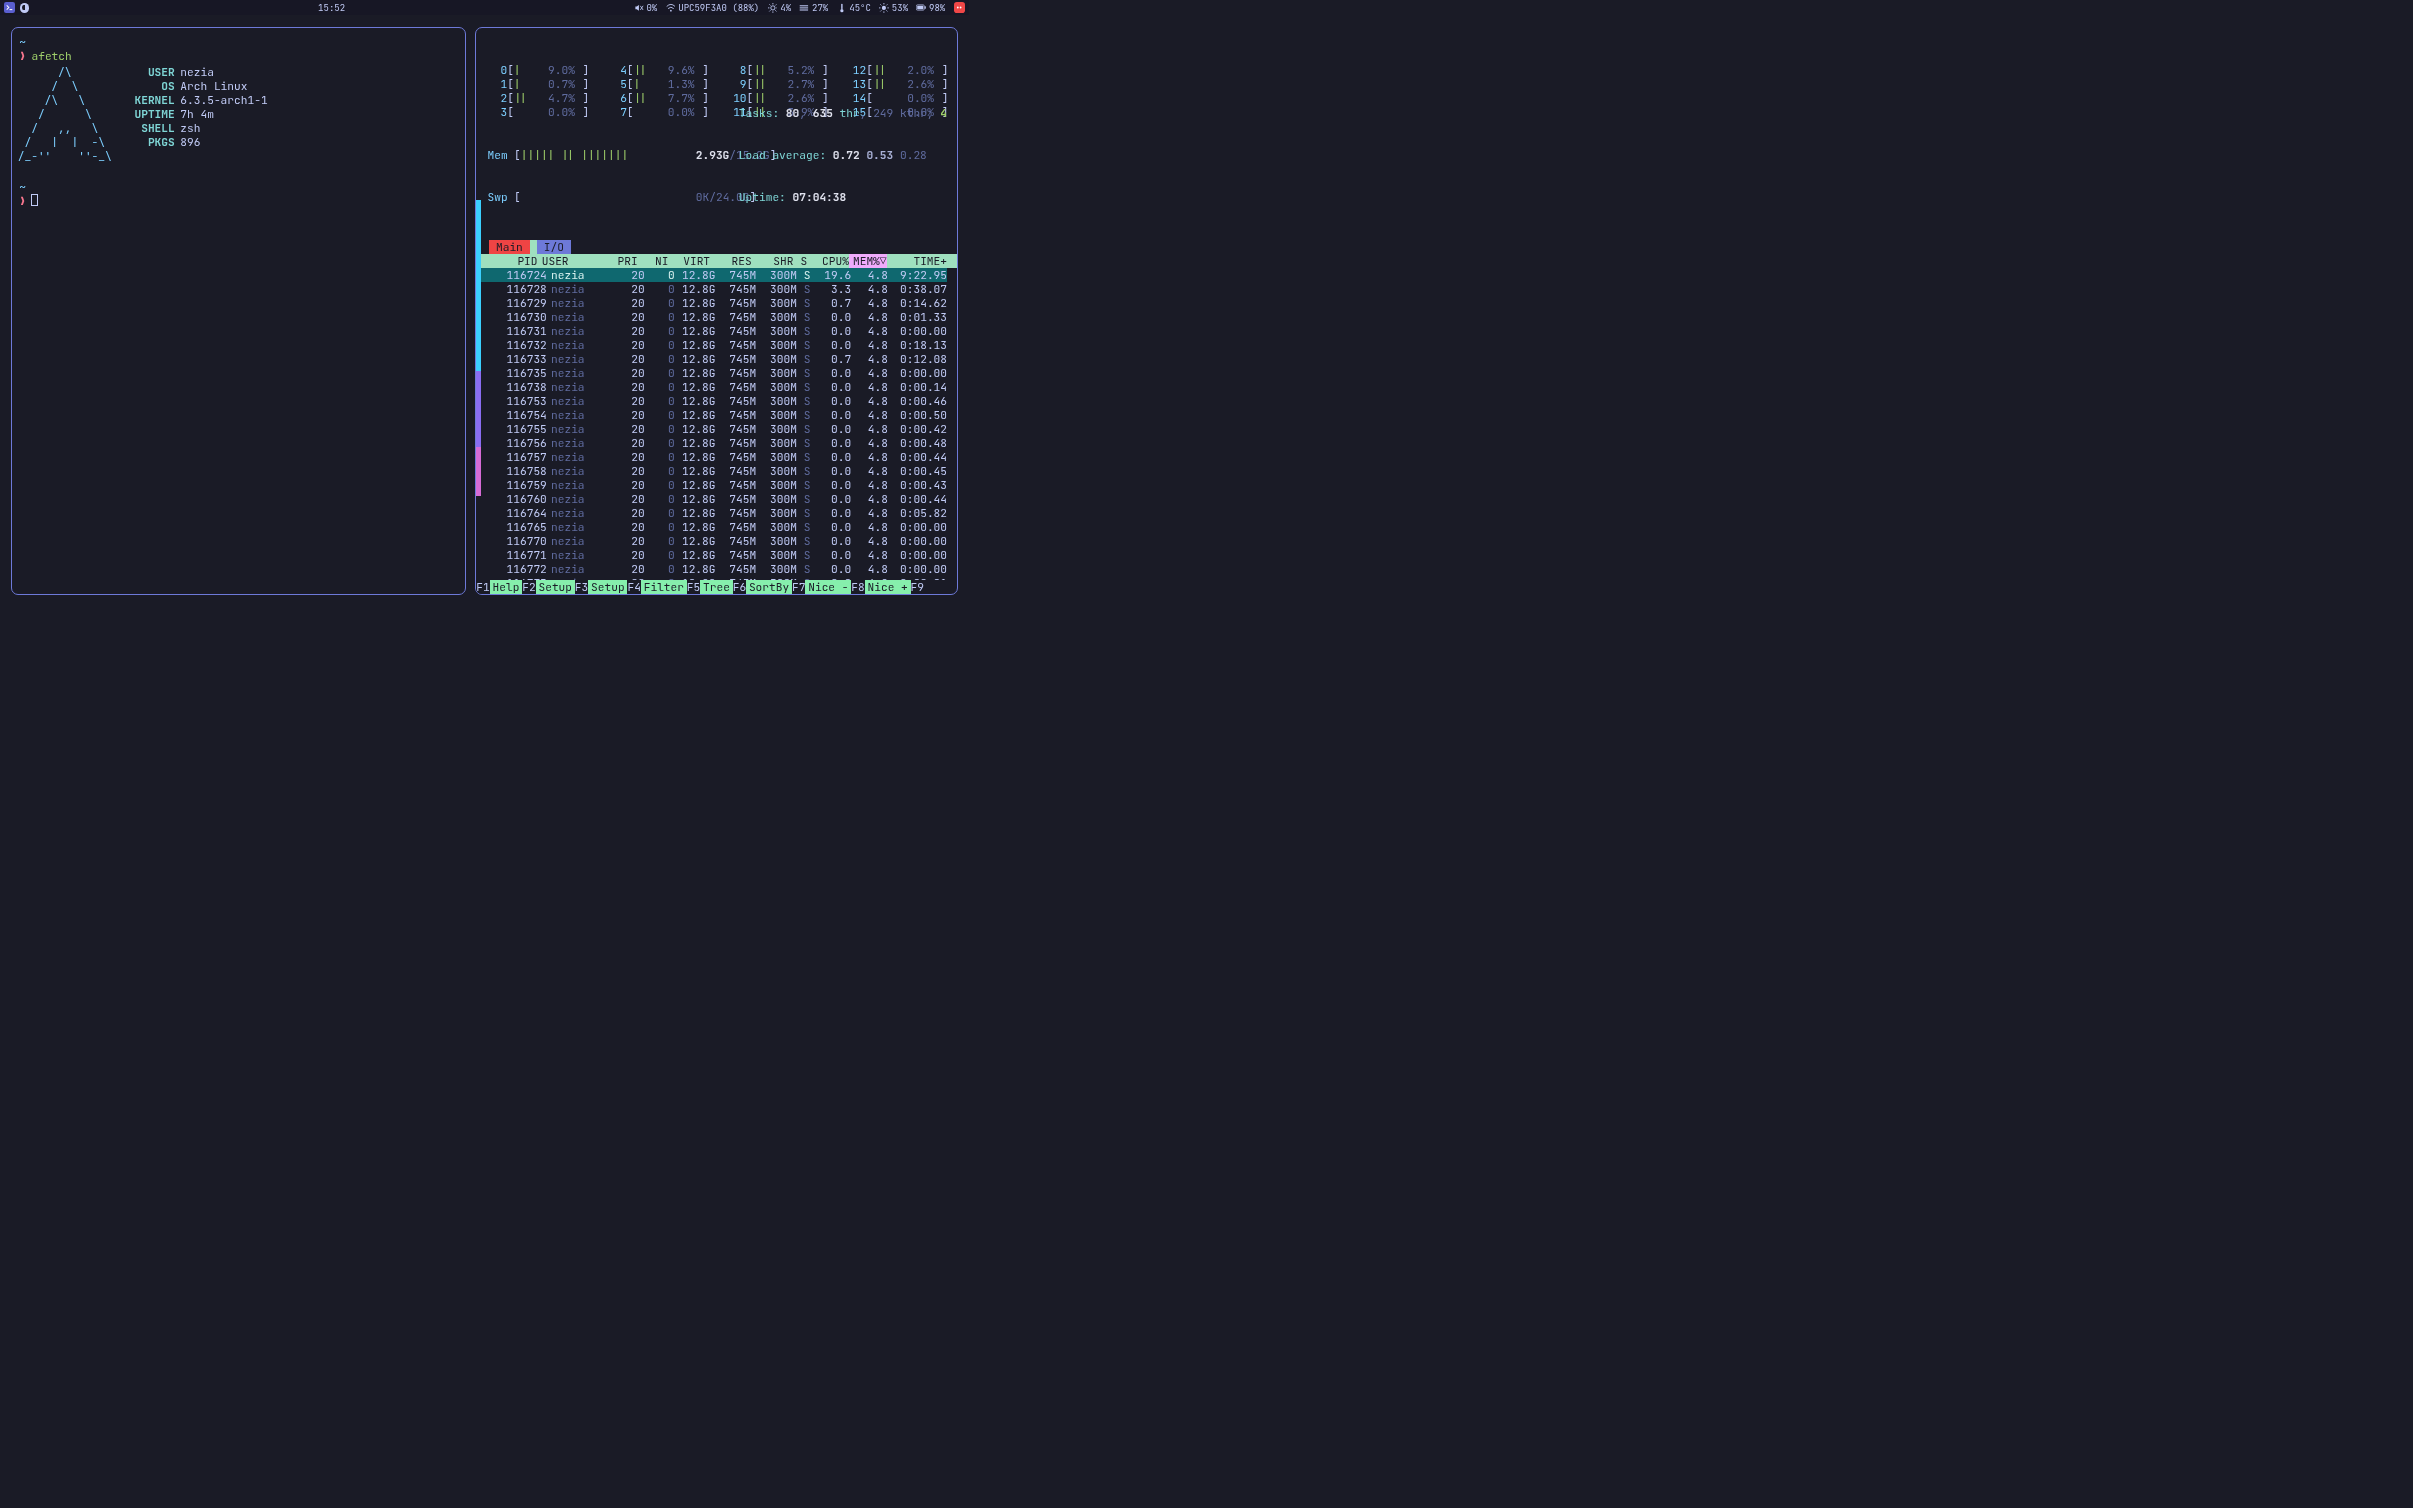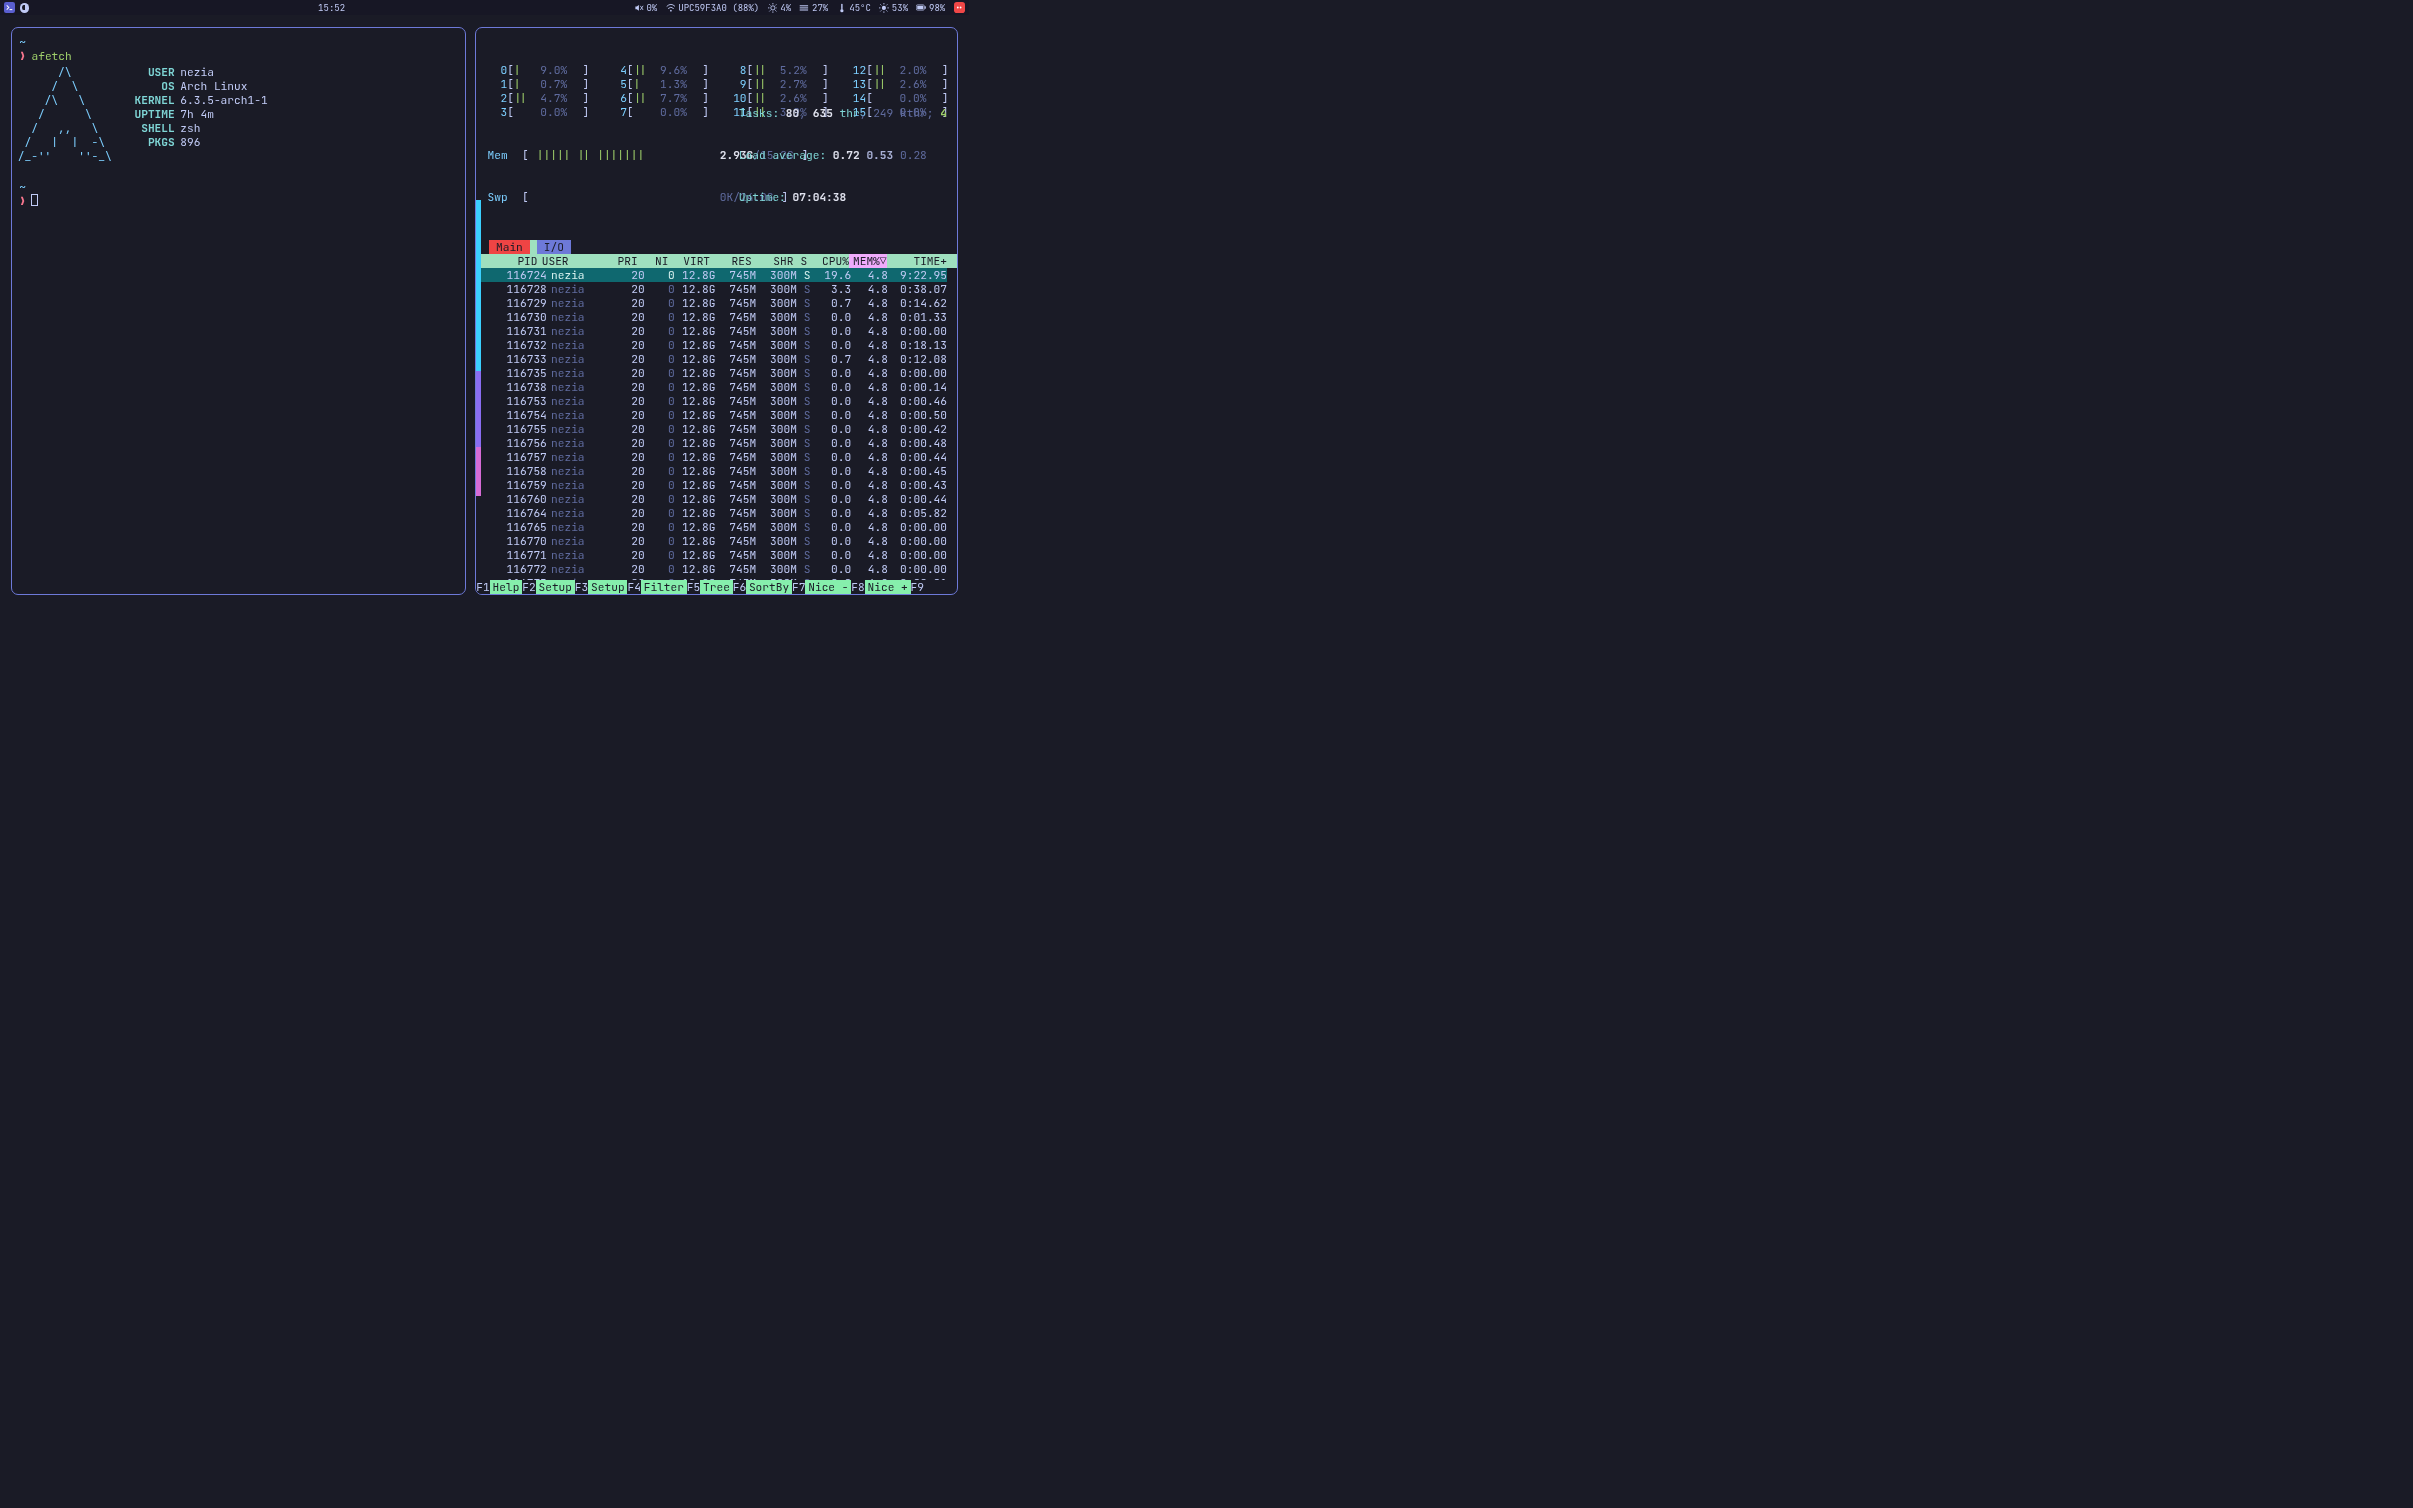--- a/index.html
+++ b/index.html
@@ -63,23 +63,23 @@
   .kv .v { color: #c0caf5; padding-left: 5.6px; }
   .cursor-block { display:inline-block; width:6.3px; height:11.2px; border:0.7px solid #c0caf5; vertical-align:middle;}
   
   .htop-header { padding: 7px 8.4px 4.2px 11.2px; line-height: 1.25; font-size: 11.2px; white-space: pre; }
   .cpu-bars { display:flex; gap: 18px; }
   .cpu-col { flex:1; }
   .cpu-row { display:flex; }
   .cpu-idx { color:#7dcfff; width: 19.6px; text-align:right;}
   .cpu-br  { color:#c0caf5; }
   .cpu-bar { color:#9ece6a; flex:0 0 26.5px; }
-  .cpu-pct { flex:1; text-align:left; }
+  .cpu-pct { flex:1; text-align:center; }
   .cpu-pct .n { color:#5f6b9e;}
-  .mem-row { display:flex;gap:8px; }
+  .mem-row { display:flex; }
   .mem-lbl { color:#7dcfff; width:26.5px;}
   .mem-bar { flex:0 0 175px; }
   .tasks { position:absolute; right:9.8px; top:64px; text-align:left; line-height:1.25;}
   .tasks-line { white-space: pre; }
   .lbl-c { color:#7fd6d6;}
   .val-bold { color:#e0e2ee; font-weight:bold;}
   .dim { color:#5f6b9e;}
   .htop-tabs { display:flex; margin-top:4.2px; padding-left:12.6px;}
   .htop-tab { padding: 0 7px; color:#1a1b26; background:#ef4444;}
   .htop-tab.inactive { background:#6d79d8; color:#1a1b26;}

